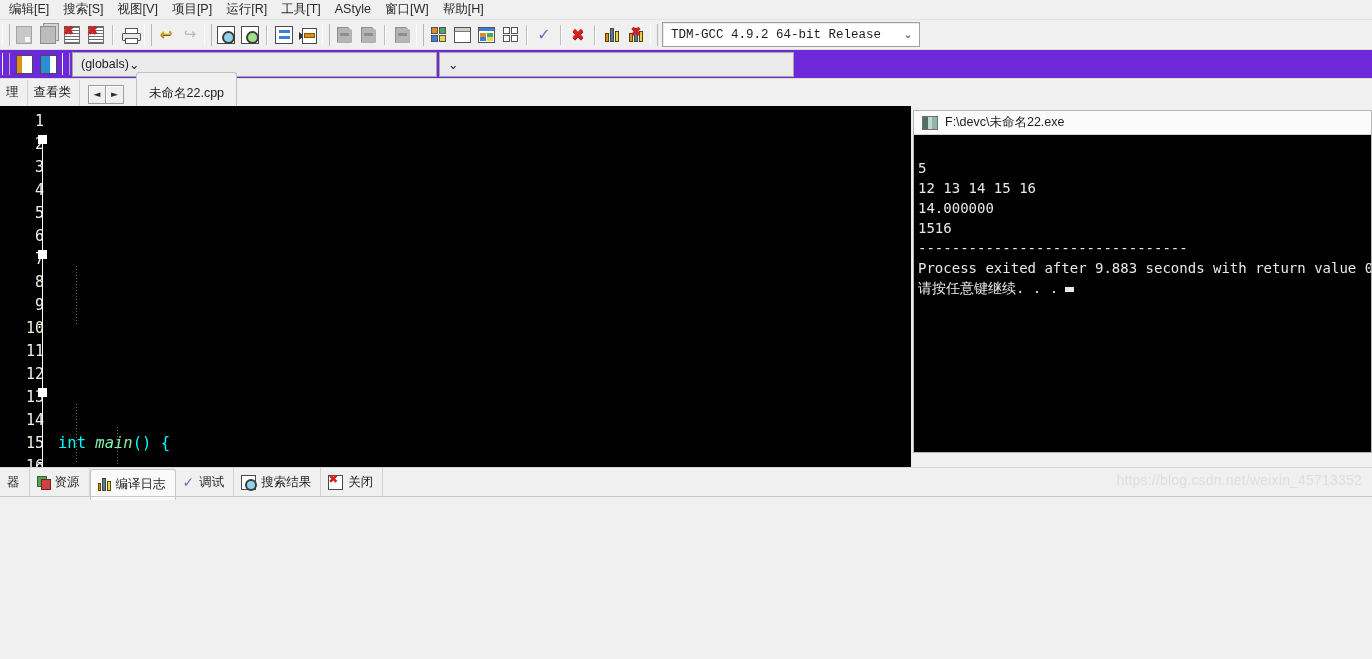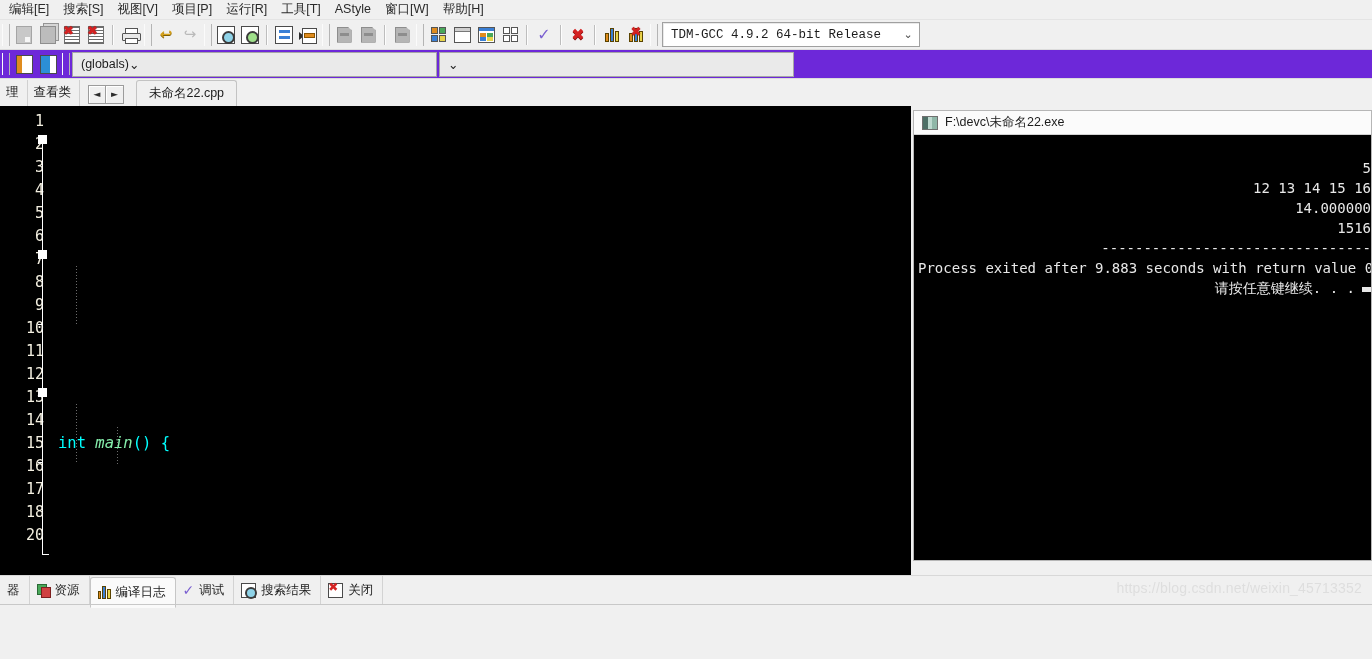--- a/index.html
+++ b/index.html
@@ -4,21 +4,21 @@
 <style>
   html, body {
     margin: 0; padding: 0;
     width: 1372px; height: 659px;
     background: #f0f0f0;
     font-family: "Liberation Sans", sans-serif;
     overflow: hidden;
   }
   #app {
     position: relative;
-    width: 1372px; height: 605px;
+    width: 1372px; height: 497px;
     background: #f0f0f0;
     display: flex; flex-direction: column;
   }
 
   
   .menubar {
     height: 19px;
     background: #f0f0f0;
     display: flex; align-items: center;
     padding-left: 2px;
@@ -242,21 +242,21 @@
     font-size: 9px; color: #2b2b2b; line-height: 17px;
     font-family: "DejaVu Sans", sans-serif;
     box-shadow: inset 1px 1px 0 #fff;
   }
   .spin button + button { border-left: none; }
   .filetab {
     margin-left: 12px;
     background: #f0f0f0;
     border: 1px solid #c3c3c3; border-bottom: none;
     border-radius: 3px 3px 0 0;
-    padding: 4px 12px 5px 12px;
+    padding: 12px 12px 5px 12px;
     font-size: 12.5px; color: #1c1c1c;
     line-height: 17px;
     position: relative; top: 1px;
   }
 
   
   .main {
     flex: 1 1 auto;
     display: flex;
     position: relative;
@@ -320,21 +320,20 @@
     padding: 4px 0 14px 2px;
     display: flex; flex-direction: column;
     min-width: 0;
   }
   .console-win {
     flex: 1 1 auto;
     background: #000;
     border: 1px solid #b6b6b6;
     display: flex; flex-direction: column;
     min-height: 0;
-    text-align: right;
   }
   .console-title {
     height: 23px; background: #fbfbfb;
     display: flex; align-items: center;
     padding-left: 8px; gap: 7px;
     font-size: 12.5px; color: #1c1c1c;
     border-bottom: 1px solid #d2d2d2;
     flex: 0 0 auto;
   }
   .ic-console {

